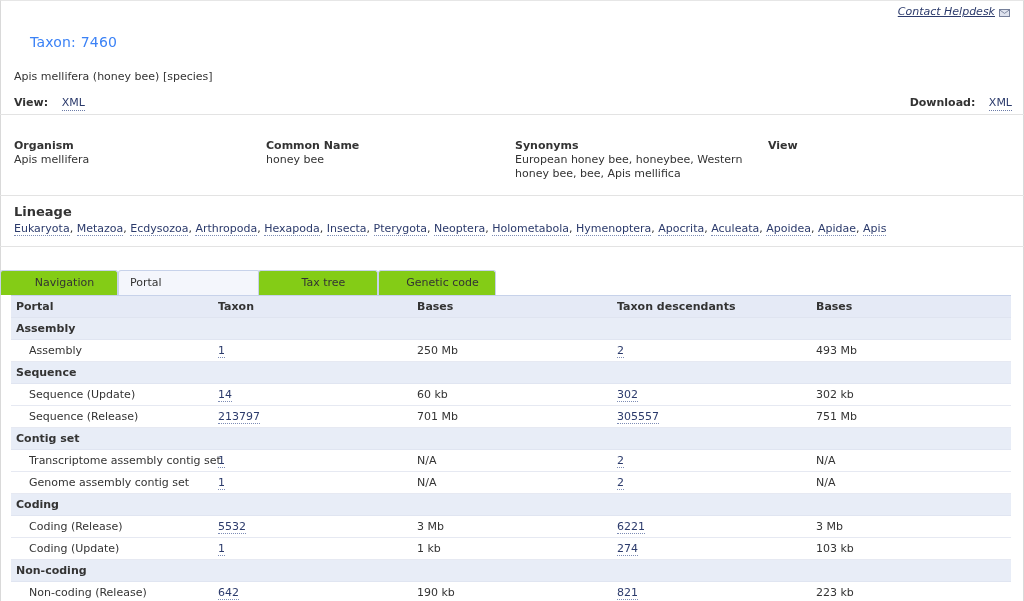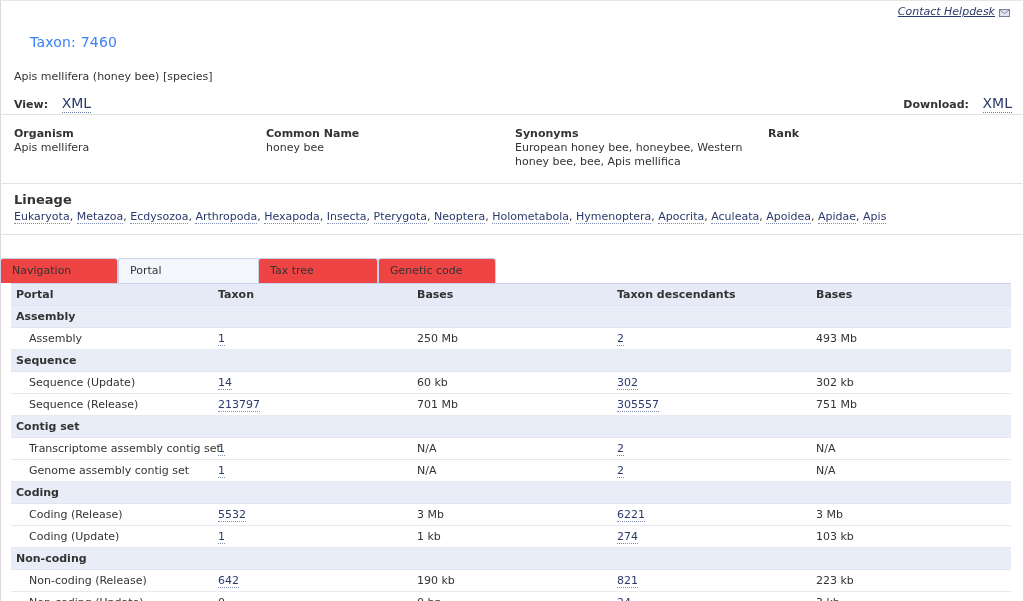--- a/index.html
+++ b/index.html
@@ -105,28 +105,28 @@
     color: #333333;
     font-size: 11px;
   }
   .dlink {
     color: #2b3a6b;
     text-decoration: none;
     border-bottom: 1px dotted #6b7ba8;
     padding-bottom: 1px;
     margin-left: 10px;
     cursor: pointer;
-    font-size: 14px;
+    font-size: 11px;
   }
 
   
   .attr-grid {
     position: relative;
     height: 58px;
-    margin-top: 11px;
+    margin-top: 23px;
     padding-left: 30px;
     border-bottom: 1px solid #e3e3e3;
     box-sizing: border-box;
   }
   .attr-col {
     position: absolute;
     top: 0;
   }
   .attr-head {
     font-weight: bold;
@@ -185,21 +185,21 @@
     color: #333333;
     padding-left: 11px;
     box-sizing: border-box;
     border-radius: 3px 3px 0 0;
     border: 1px solid #c7d2ea;
     border-bottom: none;
     cursor: pointer;
     white-space: nowrap;
     overflow: hidden;
   }
-  .tab.inactive { background: #ef4444; }
+  .tab.inactive { background: #84cc16; text-align: center; }
   .tab.active   { background: #f4f6fc; }
 
   
   .data-table {
     position: relative;
     margin-top: 0;
     border-top: 1px solid #c7d2ea;
     width: 1000px;
     margin-left: 11px;
   }
@@ -287,21 +287,21 @@
     </div>
     <div class="attr-col col-common">
       <div class="attr-head">Common Name</div>
       <div class="attr-val">honey bee</div>
     </div>
     <div class="attr-col col-synonyms">
       <div class="attr-head">Synonyms</div>
       <div class="attr-val">European honey bee, honeybee, Western honey bee, bee, Apis mellifica</div>
     </div>
     <div class="attr-col col-rank">
-      <div class="attr-head">Rank</div>
+      <div class="attr-head">View</div>
     </div>
   </div>
 
   <div class="lineage">
     <div class="lineage-head">Lineage</div>
     <div class="lineage-list" id="lineage-list"><a>Eukaryota</a>, <a>Metazoa</a>, <a>Ecdysozoa</a>, <a>Arthropoda</a>, <a>Hexapoda</a>, <a>Insecta</a>, <a>Pterygota</a>, <a>Neoptera</a>, <a>Holometabola</a>, <a>Hymenoptera</a>, <a>Apocrita</a>, <a>Aculeata</a>, <a>Apoidea</a>, <a>Apidae</a>, <a>Apis</a></div>
   </div>
 
   <div class="tabs" id="tabs">
       <div class="tab inactive" style="left: 0px; width: 118px;">Navigation</div>

